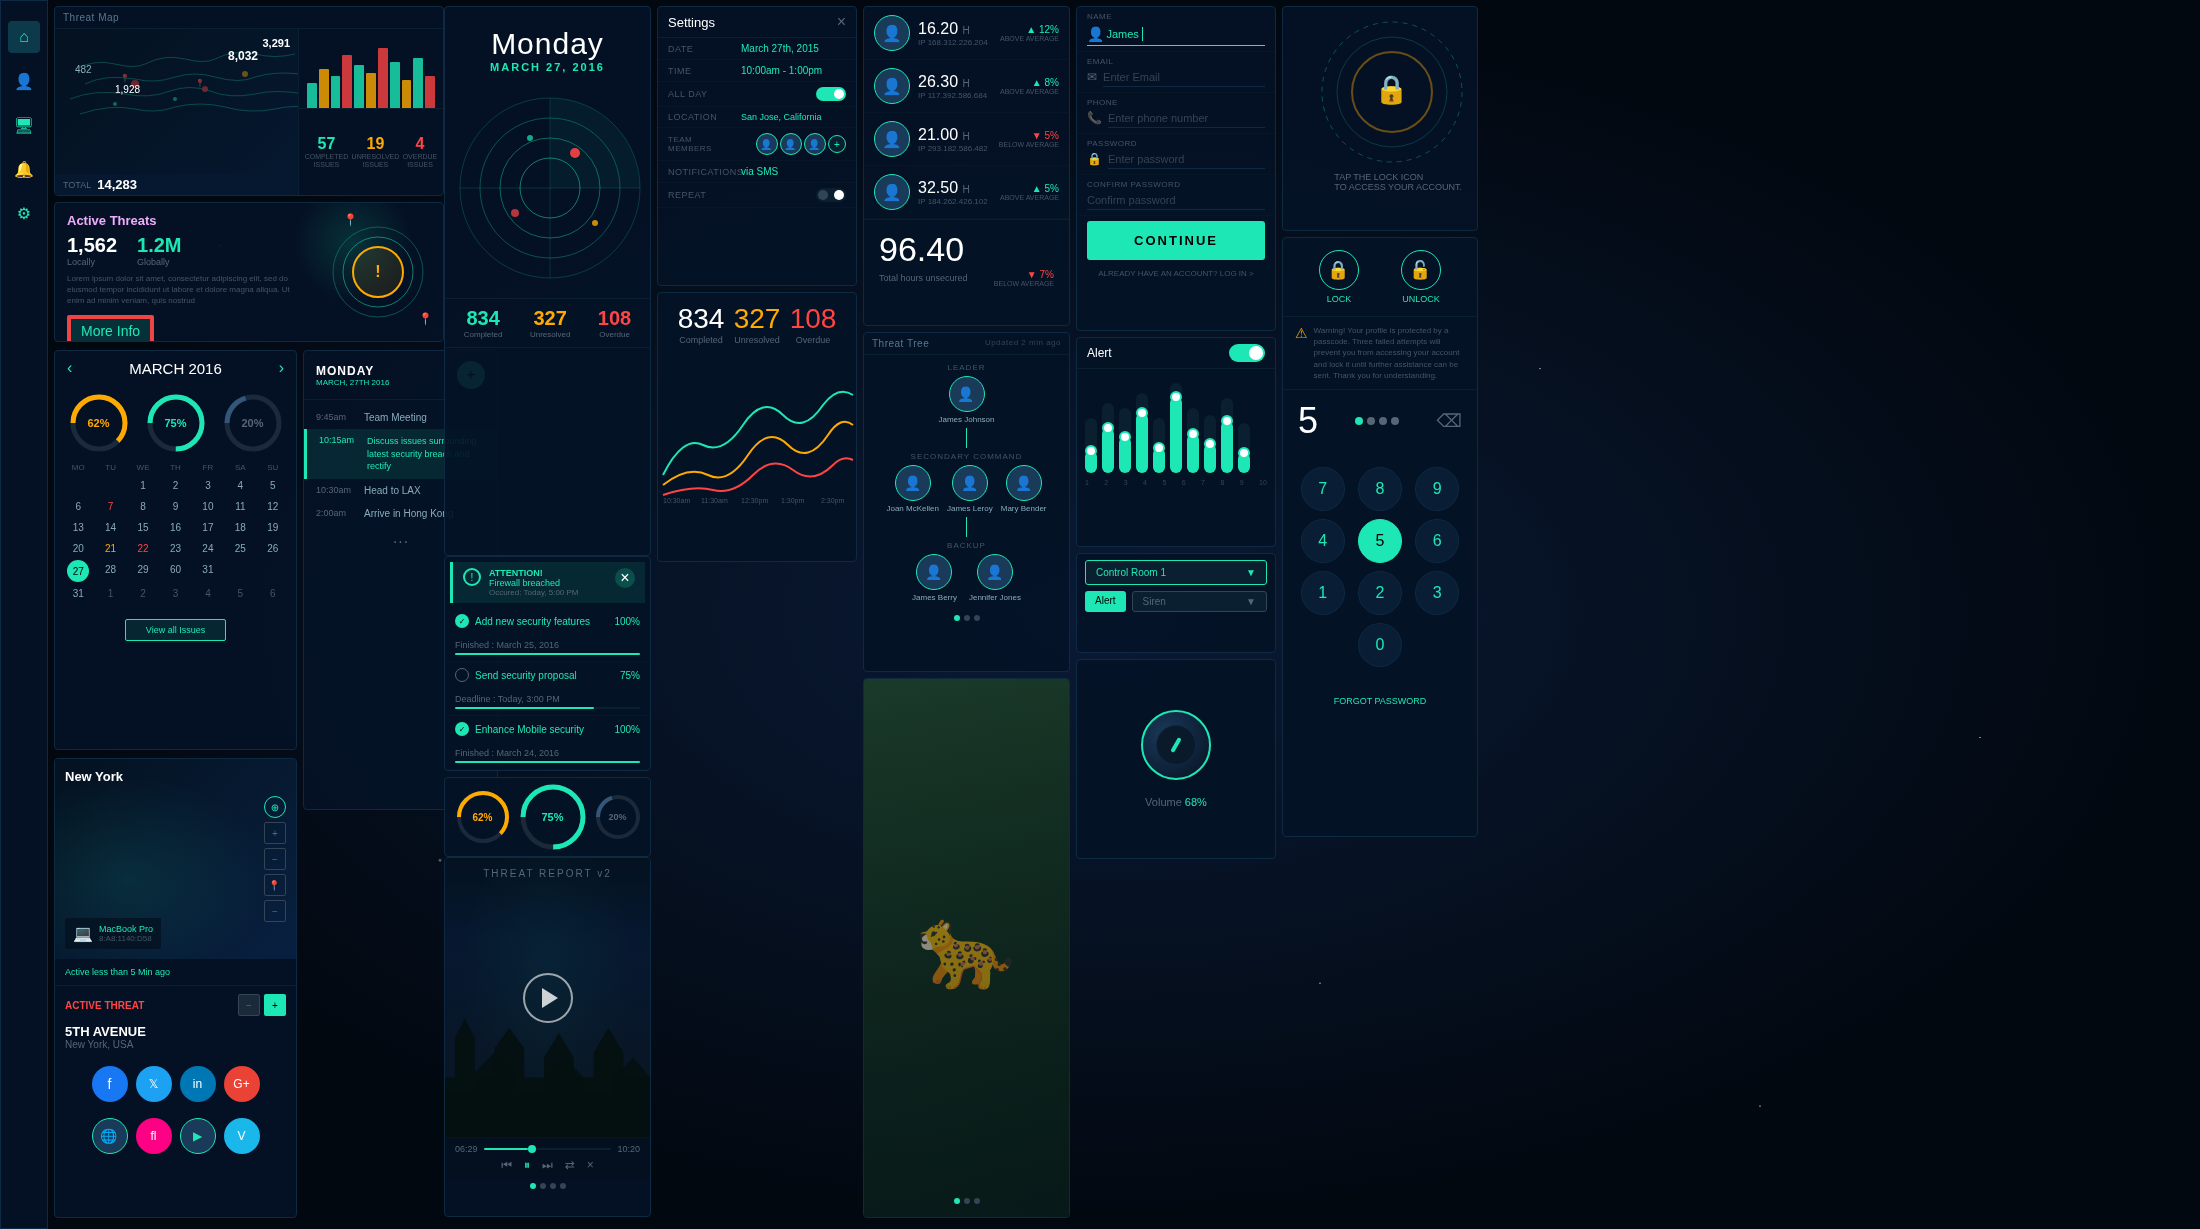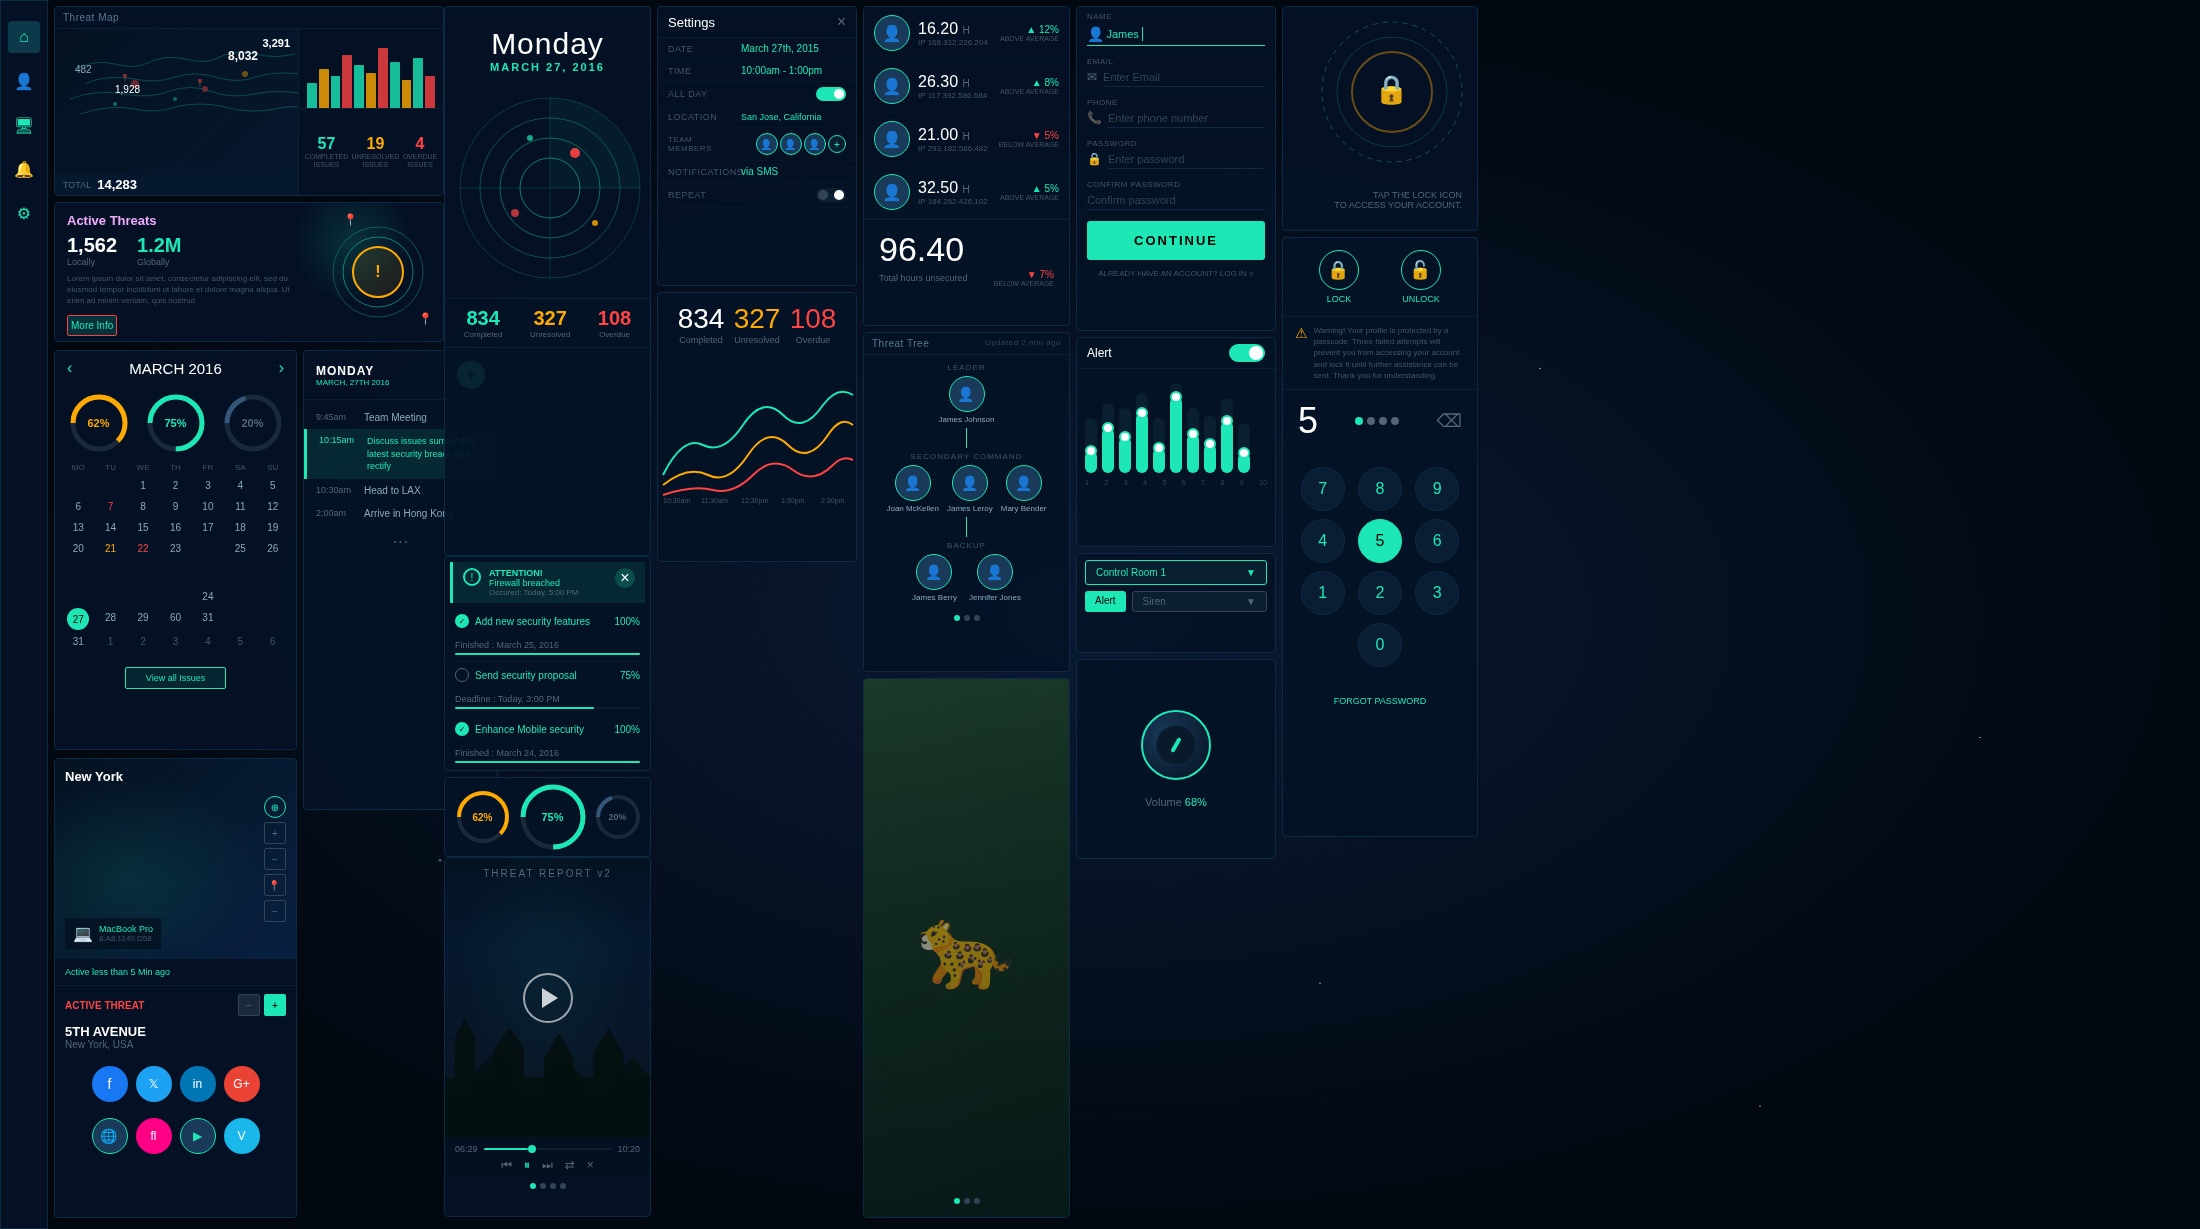--- a/index.html
+++ b/index.html
@@ -747,21 +747,21 @@
         <div>
           <div style="font-size:20px;font-weight:bold;color:#fff;">1,562</div>
           <div style="font-size:9px;color:#567;">Locally</div>
         </div>
         <div>
           <div style="font-size:20px;font-weight:bold;color:#1de8b5;">1.2M</div>
           <div style="font-size:9px;color:#567;">Globally</div>
         </div>
       </div>
       <div style="font-size:8px;color:#456;line-height:1.4;margin-bottom:8px;">Lorem ipsum dolor sit amet, consectetur adipiscing elit, sed do eiusmod tempor incididunt ut labore et dolore magna aliqua. Ut enim ad minim veniam, quis nostrud</div>
-      <button style="background:rgba(29,232,181,0.15);border:1px solid #ef4444;color:#1de8b5;padding:4px 3px;font-size:10px;cursor:pointer;border-radius:2px;">More Info</button>
+      <button style="background:rgba(29,232,181,0.15);border:4px solid #ef4444;color:#1de8b5;padding:4px 10px;font-size:14px;cursor:pointer;border-radius:2px;">More Info</button>
     </div>
 
     <div style="width:130px;display:flex;align-items:center;justify-content:center;position:relative;">
       <svg width="100" height="100" viewBox="0 0 100 100">
         <circle cx="50" cy="50" r="45" stroke="#1de8b5" stroke-width="1" fill="none" opacity="0.3"></circle>
         <circle cx="50" cy="50" r="35" stroke="#1de8b5" stroke-width="1" fill="none" opacity="0.5"></circle>
         <circle cx="50" cy="50" r="25" stroke="#ffaa00" stroke-width="2" fill="rgba(255,170,0,0.1)"></circle>
         <text x="50" y="55" text-anchor="middle" font-size="16" fill="#ffaa00" font-weight="bold">!</text>
       </svg>
 
@@ -832,21 +832,21 @@
     <div class="cal-day" style="color:#8ab;">15</div>
     <div class="cal-day" style="color:#8ab;">16</div>
     <div class="cal-day" style="color:#8ab;">17</div>
     <div class="cal-day" style="color:#8ab;">18</div>
     <div class="cal-day" style="color:#8ab;">19</div>
 
     <div class="cal-day" style="color:#8ab;">20</div>
     <div class="cal-day orange" style="color:#ffaa00;">21</div>
     <div class="cal-day red" style="color:#ff4444;">22</div>
     <div class="cal-day" style="color:#8ab;">23</div>
-    <div class="cal-day" style="color:#8ab;margin-top:48px;">24</div>
+    <div class="cal-day" style="color:#8ab;">24</div>
     <div class="cal-day" style="color:#8ab;">25</div>
     <div class="cal-day" style="color:#8ab;">26</div>
 
     <div class="cal-day today" style="background:#1de8b5;color:#000;border-radius:50%;width:22px;height:22px;display:flex;align-items:center;justify-content:center;margin:0 auto;">27</div>
     <div class="cal-day" style="color:#8ab;">28</div>
     <div class="cal-day" style="color:#8ab;">29</div>
     <div class="cal-day" style="color:#8ab;">60</div>
     <div class="cal-day" style="color:#8ab;">31</div>
     <div class="cal-day"></div>
     <div class="cal-day"></div>
@@ -1466,21 +1466,21 @@
 
     <div style="position:absolute;top:10px;right:10px;width:150px;height:150px;">
       <svg width="150" height="150" viewBox="0 0 150 150">
         <circle cx="75" cy="75" r="70" stroke="#1de8b5" stroke-width="1" fill="none" opacity="0.3" stroke-dasharray="5,5"></circle>
         <circle cx="75" cy="75" r="55" stroke="#1de8b5" stroke-width="1" fill="none" opacity="0.2"></circle>
         <circle cx="75" cy="75" r="40" stroke="#ffaa00" stroke-width="2" fill="none" opacity="0.4"></circle>
         <text x="75" y="82" text-anchor="middle" font-size="28" fill="#ffaa00">🔒</text>
       </svg>
     </div>
 
-    <div style="position:absolute;bottom:20px;right:15px;text-align:right;">
+    <div style="position:absolute;bottom:38px;right:15px;text-align:left;">
       <div style="font-size:9px;color:#567;">TAP THE LOCK ICON</div>
       <div style="font-size:9px;color:#567;">TO ACCESS YOUR ACCOUNT.</div>
     </div>
   </div>
 </div>
 
 <div class="panel-box keypad-panel">
 
   <div style="display:flex;justify-content:space-around;padding:12px 15px;border-bottom:1px solid #0a2030;">
     <div style="display:flex;flex-direction:column;align-items:center;gap:4px;cursor:pointer;">

